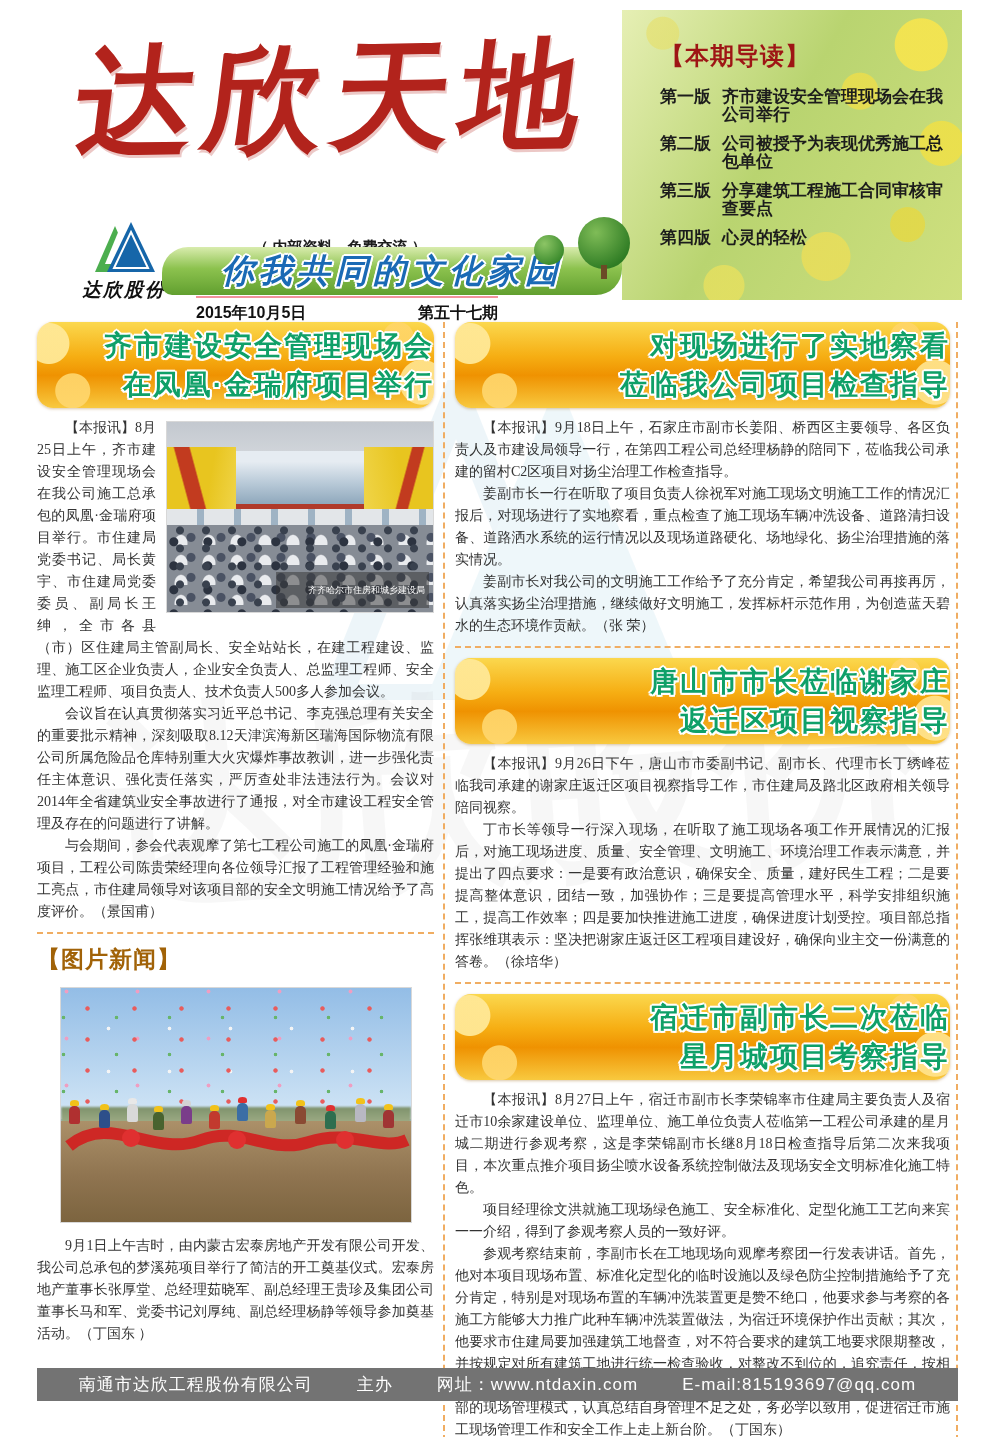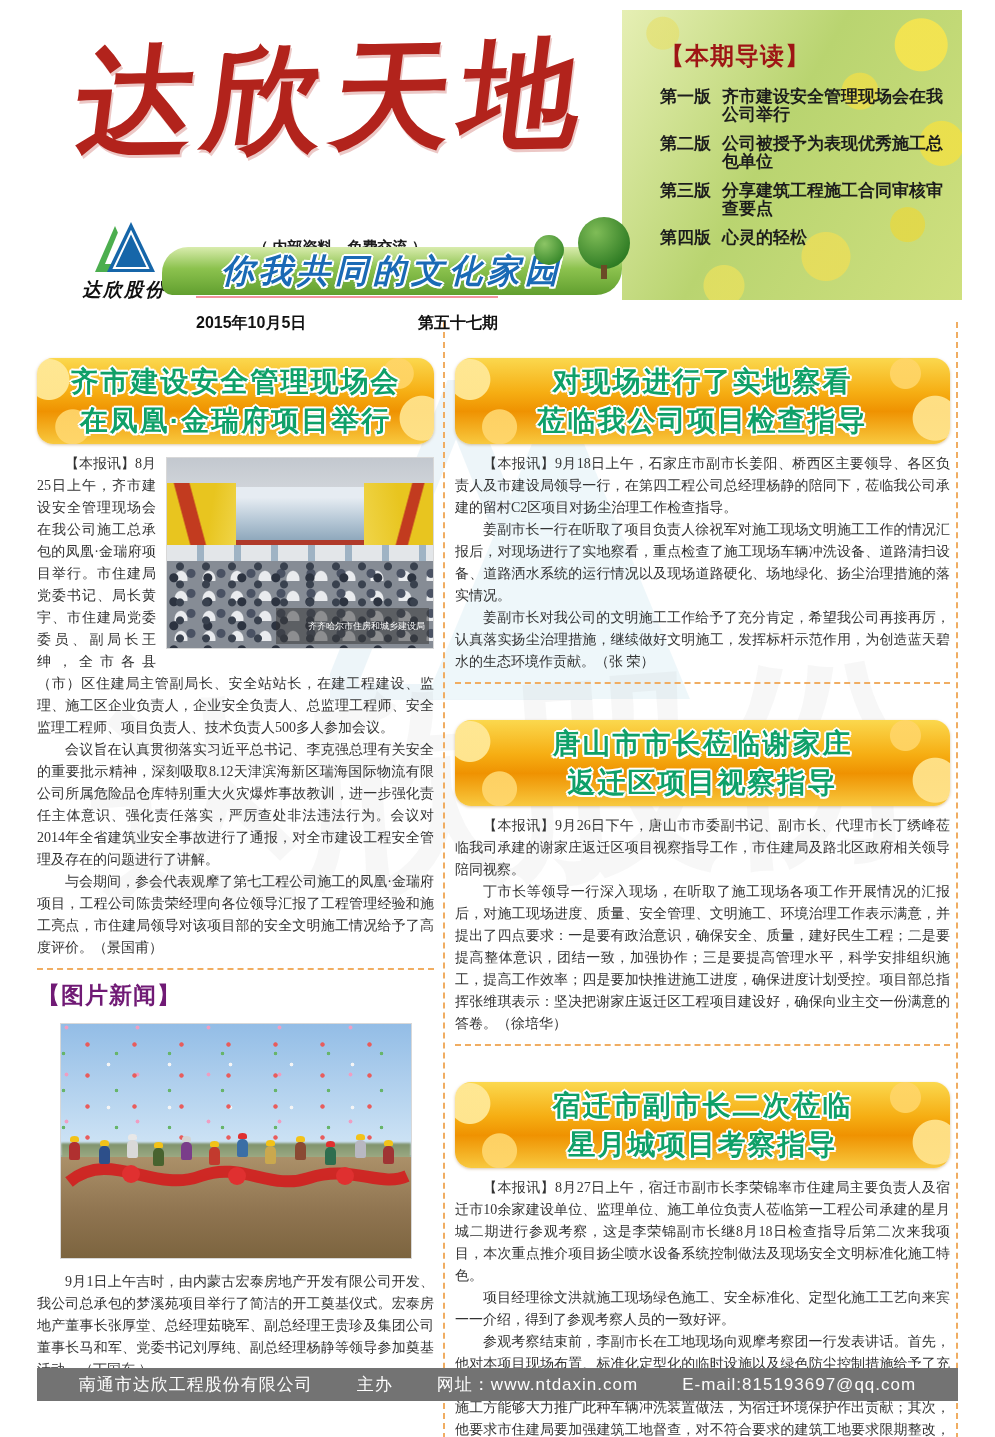--- a/index.html
+++ b/index.html
@@ -56,21 +56,21 @@
                 -1.5px -1.5px #fff,1.5px 1.5px #fff,-1.5px 1.5px #fff,1.5px -1.5px #fff;
   }
   .tree { position:absolute; border-radius:50%; }
   .tree-big { right:-8px; top:-30px; width:52px; height:52px;
     background:radial-gradient(circle at 35% 30%,#7fbc57,#2f7c24 75%); }
   .tree-big::after { content:""; position:absolute; left:23px; top:48px; width:6px; height:14px; background:#6b4a26; }
   .tree-small { right:58px; top:-12px; width:30px; height:30px;
     background:radial-gradient(circle at 35% 30%,#8cc565,#3a8a2c 75%); }
   .dateline {
     position:absolute; left:196px; top:296px; width:302px;
-    border-top:2px solid #f2919b; padding-top:15px;
+    border-top:2px solid #f2919b; padding-top:5px;
     display:flex; justify-content:space-between;
     font-size:16px; font-weight:bold; color:#111;
     font-family:"Liberation Sans",sans-serif;
   }
 
   
   .digest {
     position:absolute; left:622px; top:10px; width:340px; height:290px;
     background-image:
       radial-gradient(circle at 88% 12%, rgba(244,228,80,.95) 0 26px, rgba(244,228,80,0) 27px),
@@ -93,29 +93,28 @@
   .digest-label { font-weight:bold; margin-right:11px; flex:none; }
   .digest-text { font-weight:600; }
 
   
   .main { position:absolute; top:322px; left:37px; width:921px; z-index:1; display:flex; }
   .col-left  { width:408px; flex:none; padding-right:9px; border-right:2px dashed #f0ad62; }
   .col-right { flex:1; padding:0 6px 0 10px; border-right:2px dashed #f0ad62; }
 
   .art-header {
     height:86px; border-radius:16px; margin-bottom:9px;
-    display:flex; flex-direction:column; align-items:center; justify-content:center;
+    display:flex; flex-direction:column; align-items:flex-end; justify-content:center;
     background-image:
       radial-gradient(circle at 3% 25%,  rgba(255,232,150,.95) 0 20px, rgba(255,232,150,0) 21px),
       radial-gradient(circle at 9% 80%,  rgba(255,215,110,.9) 0 17px, rgba(255,215,110,0) 18px),
       radial-gradient(circle at 97% 70%, rgba(255,226,138,.95) 0 22px, rgba(255,226,138,0) 23px),
       radial-gradient(circle at 91% 18%, rgba(255,213,104,.9) 0 15px, rgba(255,213,104,0) 16px),
       linear-gradient(180deg,#fbd84e 0%,#f6ae13 40%,#ef9201 62%,#f8c93f 100%);
     box-shadow:0 1px 3px rgba(150,90,0,.35);
-    margin-top:36px;
   }
   .art-title-line {
     font-size:28px; font-weight:bold; color:#0fa068; letter-spacing:2px; line-height:39px;
     font-family:"Liberation Sans",sans-serif;
     text-shadow:-2px 0 #fff,2px 0 #fff,0 -2px #fff,0 2px #fff,
                 -1.5px -1.5px #fff,1.5px 1.5px #fff,-1.5px 1.5px #fff,1.5px -1.5px #fff;
   }
   .body-text p { margin:0; text-indent:2em; font-size:14px; line-height:22px; text-align:justify; color:#333; }
   .divider { border-top:2px dashed #f0ad62; margin:9px 0 10px; }
 
@@ -142,21 +141,21 @@
       radial-gradient(circle at 50% 30%, #39414e 0 3.5px, rgba(0,0,0,0) 4.5px),
       radial-gradient(circle at 20% 70%, #2c3340 0 4px,  rgba(0,0,0,0) 5px),
       radial-gradient(circle at 80% 62%, #4a5263 0 4px,  rgba(0,0,0,0) 5px),
       radial-gradient(ellipse at 50% 92%, #e9ebee 0 6px, rgba(0,0,0,0) 7px);
     background-size:26px 18px, 34px 24px, 30px 20px, 28px 20px; }
   .pm-caption { position:absolute; right:4px; bottom:4px; font-size:9px; line-height:12px;
     color:#fff; background:rgba(50,50,50,.5); padding:12px 4px;
     font-family:"Liberation Sans",sans-serif; }
 
   
-  .pic-news-title { color:#701a75; font-weight:bold; font-size:23px; margin:4px 0 12px;
+  .pic-news-title { color:#a16207; font-weight:bold; font-size:23px; margin:4px 0 12px;
     font-family:Liberation Mono, monospace; letter-spacing:1px; }
   .photo-ground { width:352px; height:236px; margin:0 auto 12px; position:relative; background:#9cc3e8; }
   .pg-sky { position:absolute; top:0; left:0; right:0; height:56%; background:linear-gradient(#93bde6,#d2e6f6); }
   .pg-confetti { position:absolute; top:0; left:0; right:0; height:60%;
     background-image:
       radial-gradient(circle, #e85c5c 0 1.8px, rgba(0,0,0,0) 2.6px),
       radial-gradient(circle, #f5f5f5 0 1.5px, rgba(0,0,0,0) 2.2px),
       radial-gradient(circle, #67b56a 0 1.4px, rgba(0,0,0,0) 2.1px),
       radial-gradient(circle, #ef9ec2 0 1.6px, rgba(0,0,0,0) 2.3px);
     background-size:47px 31px, 61px 43px, 53px 37px, 71px 47px;

